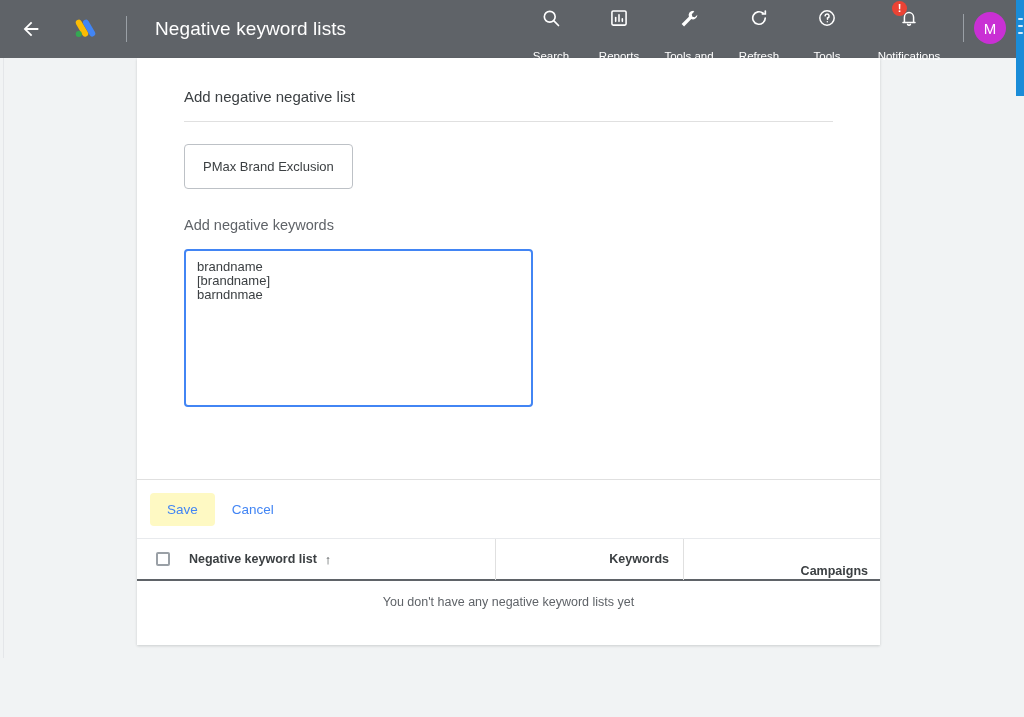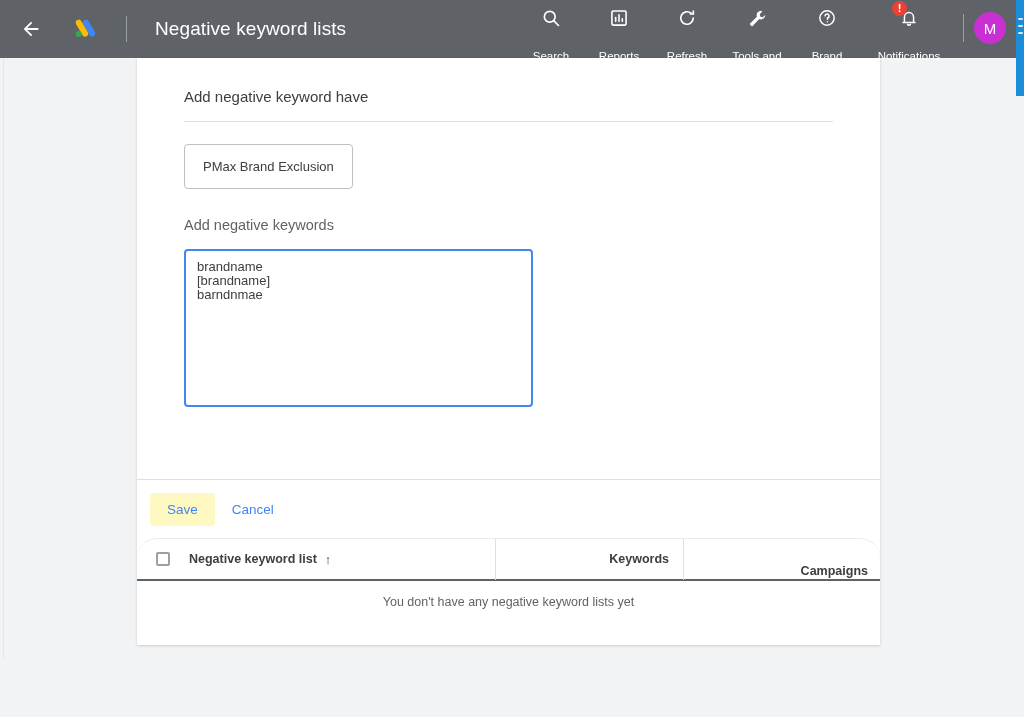--- a/index.html
+++ b/index.html
@@ -249,21 +249,20 @@
 
   
   .tbl-head {
     display: flex;
     height: 41px;
     align-items: center;
     border-top: 1px solid #e8eaed;
     font-size: 12.5px;
     font-weight: 700;
     color: #3c4043;
-    border-radius: 20px;
   }
 
   .th-name {
     flex: 0 0 359px;
     display: flex;
     align-items: center;
     height: 41px;
     padding-left: 19px;
     border-right: 1px solid #e0e0e0;
   }
@@ -349,49 +348,49 @@
         <svg width="20" height="20" viewBox="0 0 24 24" fill="none" stroke="#ffffff" stroke-width="1.9">
           <rect x="3.5" y="3.5" width="17" height="17" rx="1.5"></rect>
           <line x1="8" y1="16" x2="8" y2="11.5" stroke-linecap="round"></line>
           <line x1="12" y1="16" x2="12" y2="8" stroke-linecap="round"></line>
           <line x1="16" y1="16" x2="16" y2="13" stroke-linecap="round"></line>
         </svg>
       </span>
       <span class="tool-label">Reports</span>
     </div>
 
+    <div class="tool-item wide">
+      <span class="tool-icon">
+        <svg width="21" height="21" viewBox="0 0 24 24" fill="#ffffff">
+          <path d="M16.2 3a5.2 5.2 0 0 0-4.9 6.9L3 18.2 5.8 21l8.3-8.3A5.2 5.2 0 0 0 21 7.8l-2.9 2.9-2.8-.7-.7-2.8L17.5 4A5.3 5.3 0 0 0 16.2 3z"></path>
+        </svg>
+      </span>
+      <span class="tool-label">Tools and
+settings</span>
+    </div>
+
     <div class="tool-item">
       <span class="tool-icon">
         <svg width="20" height="20" viewBox="0 0 24 24" fill="none" stroke="#ffffff" stroke-width="2" stroke-linecap="round">
           <path d="M19.5 12a7.5 7.5 0 1 1-2.6-5.7"></path>
           <polyline points="19.6,3.6 19.6,7.2 16,7.2" fill="none"></polyline>
         </svg>
       </span>
       <span class="tool-label">Refresh</span>
-    </div>
-
-    <div class="tool-item wide">
-      <span class="tool-icon">
-        <svg width="21" height="21" viewBox="0 0 24 24" fill="#ffffff">
-          <path d="M16.2 3a5.2 5.2 0 0 0-4.9 6.9L3 18.2 5.8 21l8.3-8.3A5.2 5.2 0 0 0 21 7.8l-2.9 2.9-2.8-.7-.7-2.8L17.5 4A5.3 5.3 0 0 0 16.2 3z"></path>
-        </svg>
-      </span>
-      <span class="tool-label">Tools and
-settings</span>
     </div>
 
     <div class="tool-item">
       <span class="tool-icon">
         <svg width="20" height="20" viewBox="0 0 24 24" fill="none" stroke="#ffffff" stroke-width="1.8">
           <circle cx="12" cy="12" r="8.6"></circle>
           <path d="M9.7 9.4a2.4 2.4 0 1 1 2.9 2.5v1.6" stroke-linecap="round"></path>
           <circle cx="12.4" cy="16.4" r="0.9" fill="#ffffff" stroke="none"></circle>
         </svg>
       </span>
-      <span class="tool-label">Brand</span>
+      <span class="tool-label">Tools</span>
     </div>
 
     <div class="tool-item notif">
       <span class="tool-icon">
         <svg width="20" height="20" viewBox="0 0 24 24" fill="none" stroke="#ffffff" stroke-width="1.8">
           <path d="M6.5 17V11a5.5 5.5 0 0 1 11 0v6" stroke-linecap="round"></path>
           <line x1="4.8" y1="17.3" x2="19.2" y2="17.3" stroke-linecap="round"></line>
           <path d="M10.3 19.6a1.9 1.9 0 0 0 3.4 0" stroke-linecap="round"></path>
         </svg>
         <span class="notif-badge">!</span>
@@ -412,21 +411,21 @@
       <i></i>
   </span>
 </div>
 
 <div class="left-gutter"></div>
 
 <div class="card">
 
   <div class="panel">
 
-    <div class="panel-title">Add negative keyword have</div>
+    <div class="panel-title">Add negative negative list</div>
 
     <div class="hr-light"></div>
 
     <div class="chip-row">
       <span class="chip">PMax Brand Exclusion</span>
     </div>
 
     <div class="section-label">Add negative keywords</div>
 
     <div class="textarea-wrap">

